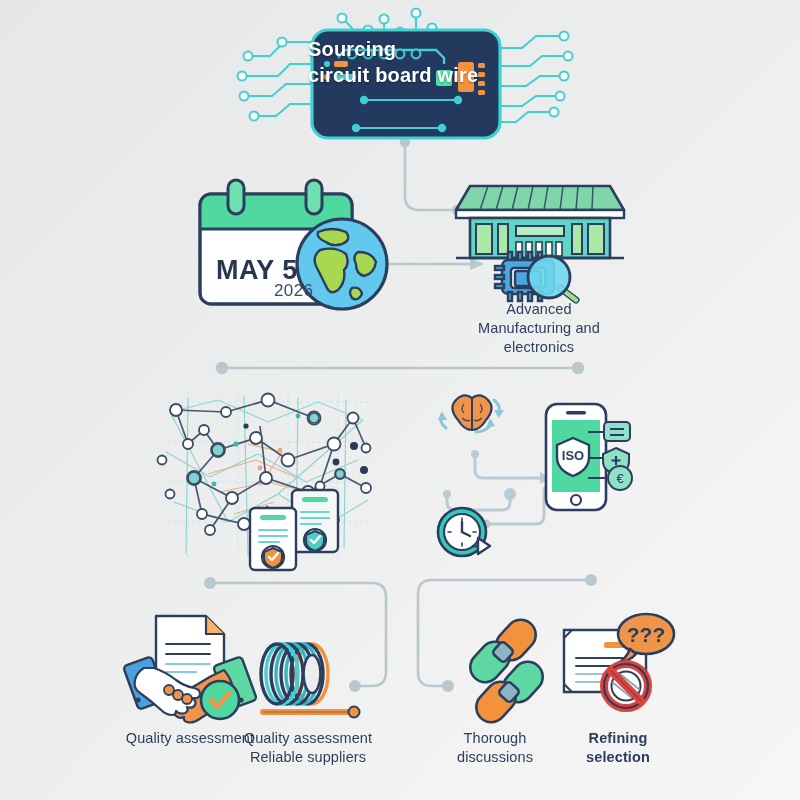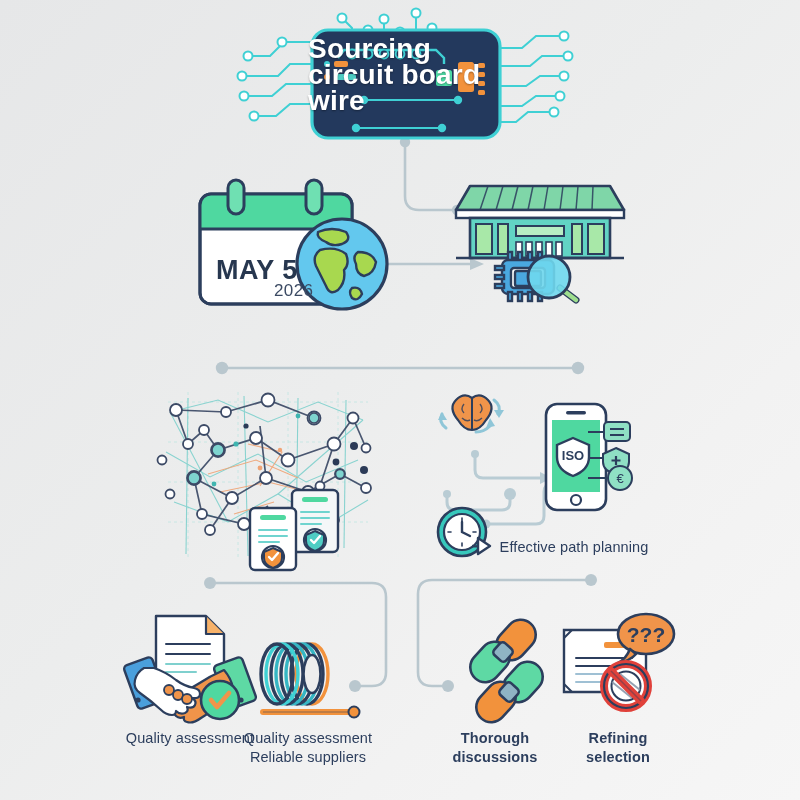--- a/index.html
+++ b/index.html
@@ -28,21 +28,21 @@
     font-family: "Liberation Sans", sans-serif;
   }
 
   
   #chip-board { left: 308px; top: 36px; }
   .chip-title {
     position: absolute;
     left: 0; top: 0;
     width: 180px;
     color: #ffffff;
-    font-size: 28px;
+    font-size: 20px;
     font-weight: bold;
     line-height: 26px;
     letter-spacing: .2px;
     text-shadow: 0 1px 2px rgba(0,0,0,.35);
     white-space: pre-line;
   }
 
   
   .cal-line {
     position: absolute;
@@ -234,20 +234,23 @@
         <rect x="45" y="104" width="9" height="4"></rect>
       </g>
       <rect x="61" y="88" width="34" height="20" rx="3" fill="#ffffff"></rect>
       <rect x="65" y="91" width="26" height="15" rx="2" fill="#4aa8e0"></rect>
     </g>
 
     <path d="M110,108 L126,120" stroke="#2c3e5d" stroke-width="7" stroke-linecap="round"></path>
     <path d="M110,108 L126,120" stroke="#9ede8e" stroke-width="4.5" stroke-linecap="round"></path>
     <circle cx="99" cy="97" r="21" fill="#6fd8ee" fill-opacity=".9" stroke="#2c3e5d" stroke-width="2.8"></circle>
   </svg>
+  <div class="label" style="left:478px; top:300px; width:122px;">Advanced
+Manufacturing and
+electronics</div>
 
   <svg class="abs" style="left:148px; top:382px;" width="240" height="190" viewBox="0 0 240 190">
 
     <g stroke="#b6e3df" stroke-width=".9" fill="none" opacity=".75" stroke-dasharray="3 3">
       <path d="M20,20 L220,20"></path>
         <path d="M20,60 L220,60"></path>
         <path d="M20,100 L220,100"></path>
       <path d="M20,140 L220,140"></path>
         <path d="M40,10 L40,175"></path>
         <path d="M90,10 L90,175"></path>
@@ -431,21 +434,20 @@
         <path d="M34,120 v3"></path>
           <path d="M34,145 v3"></path>
           <path d="M20,134 h3"></path>
           <path d="M45,134 h3"></path>
       </g>
       <path d="M34,124 L34,134 L42,138" fill="none" stroke="#2c3e5d" stroke-width="2.4" stroke-linecap="round"></path>
       <path d="M44,148 q10,2 12,-6" fill="none" stroke="#2c3e5d" stroke-width="2.4"></path>
       <path d="M50,140 L62,148 L50,156 Z" fill="#ffffff" stroke="#2c3e5d" stroke-width="2.4" stroke-linejoin="round"></path>
     </g>
   </svg>
-  <div class="label" style="left:494px; top:538px; width:160px;">Effective path planning</div>
 
   <svg class="abs" style="left:128px; top:614px;" width="125" height="105" viewBox="0 0 125 105">
 
     <path d="M28,2 h50 l18,18 v70 h-68 z" fill="#ffffff" stroke="#2c3e5d" stroke-width="2.4" stroke-linejoin="round"></path>
     <path d="M78,2 v18 h18" fill="#f7b26a" stroke="#2c3e5d" stroke-width="2.2" stroke-linejoin="round"></path>
     <g stroke="#2c3e5d" stroke-width="2" stroke-linecap="round">
       <path d="M38,30 h44"></path>
         <path d="M38,40 h44"></path>
     </g>
     <g stroke="#7fd0ce" stroke-width="2" stroke-linecap="round">
@@ -500,21 +502,21 @@
     <g stroke="#2c3e5d" stroke-width="2.6" stroke-linejoin="round">
       <rect x="48" y="-2" width="30" height="44" rx="15" transform="rotate(42 63 20)" fill="#f2923c"></rect>
       <rect x="22" y="20" width="30" height="44" rx="15" transform="rotate(42 37 42)" fill="#5ed9a4"></rect>
       <rect x="55" y="40" width="30" height="44" rx="15" transform="rotate(42 70 62)" fill="#5ed9a4"></rect>
       <rect x="28" y="60" width="30" height="44" rx="15" transform="rotate(42 43 82)" fill="#f2923c"></rect>
 
       <rect x="42" y="24" width="16" height="16" rx="4" transform="rotate(42 50 32)" fill="#8fb4c4"></rect>
       <rect x="48" y="64" width="16" height="16" rx="4" transform="rotate(42 56 72)" fill="#8fb4c4"></rect>
     </g>
   </svg>
-  <div class="label" style="left:425px; top:729px; width:140px;font-weight:bold;">Thorough discussions</div>
+  <div class="label" style="left:425px; top:729px; width:140px;">Thorough discussions</div>
 
   <svg class="abs" style="left:560px; top:612px;" width="118" height="105" viewBox="0 0 118 105">
 
     <path d="M4,18 h82 v62 h-82 z" fill="#ffffff" stroke="#2c3e5d" stroke-width="2.4"></path>
     <path d="M4,18 l10,0 M4,18 l0,10" fill="none" stroke="#2c3e5d" stroke-width="2"></path>
     <path d="M4,26 L12,18 M4,72 L12,80 M78,18 L86,26 M78,80 L86,72" fill="none" stroke="#2c3e5d" stroke-width="2"></path>
     <rect x="44" y="30" width="34" height="6" rx="2" fill="#f2923c"></rect>
     <g stroke="#2c3e5d" stroke-width="2" stroke-linecap="round">
       <path d="M16,46 h56"></path>
         <path d="M16,54 h56"></path>

